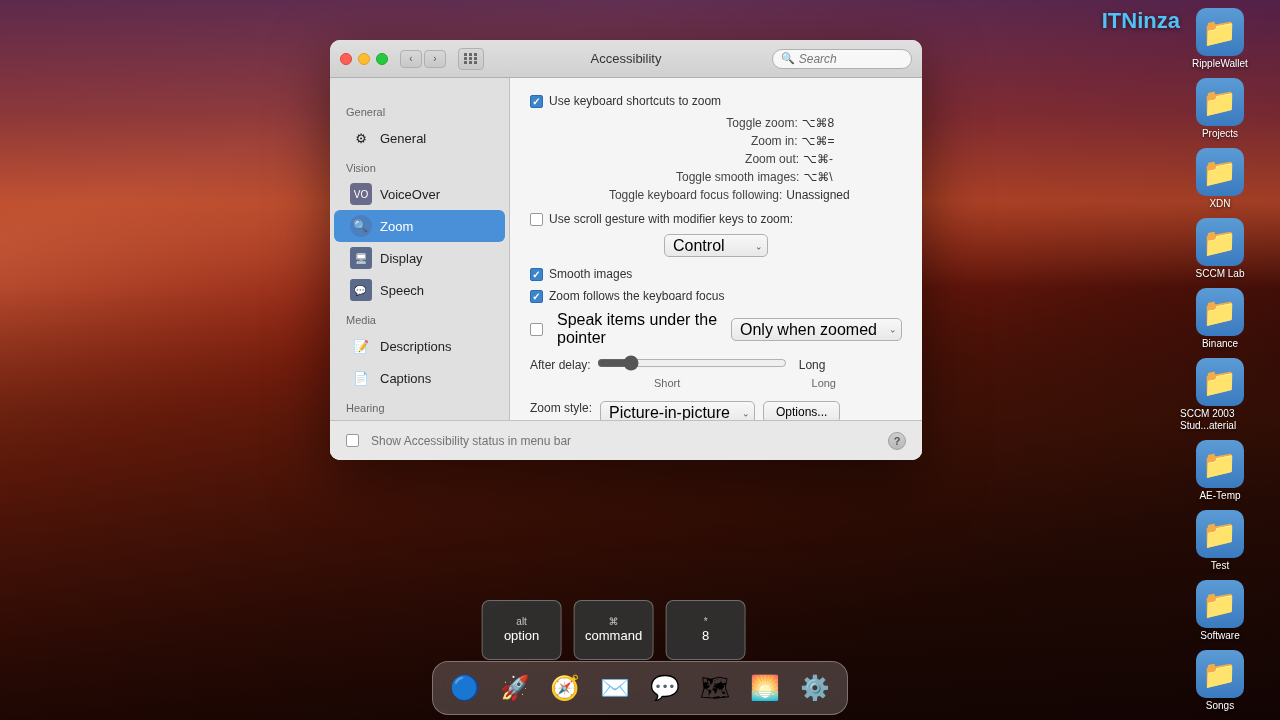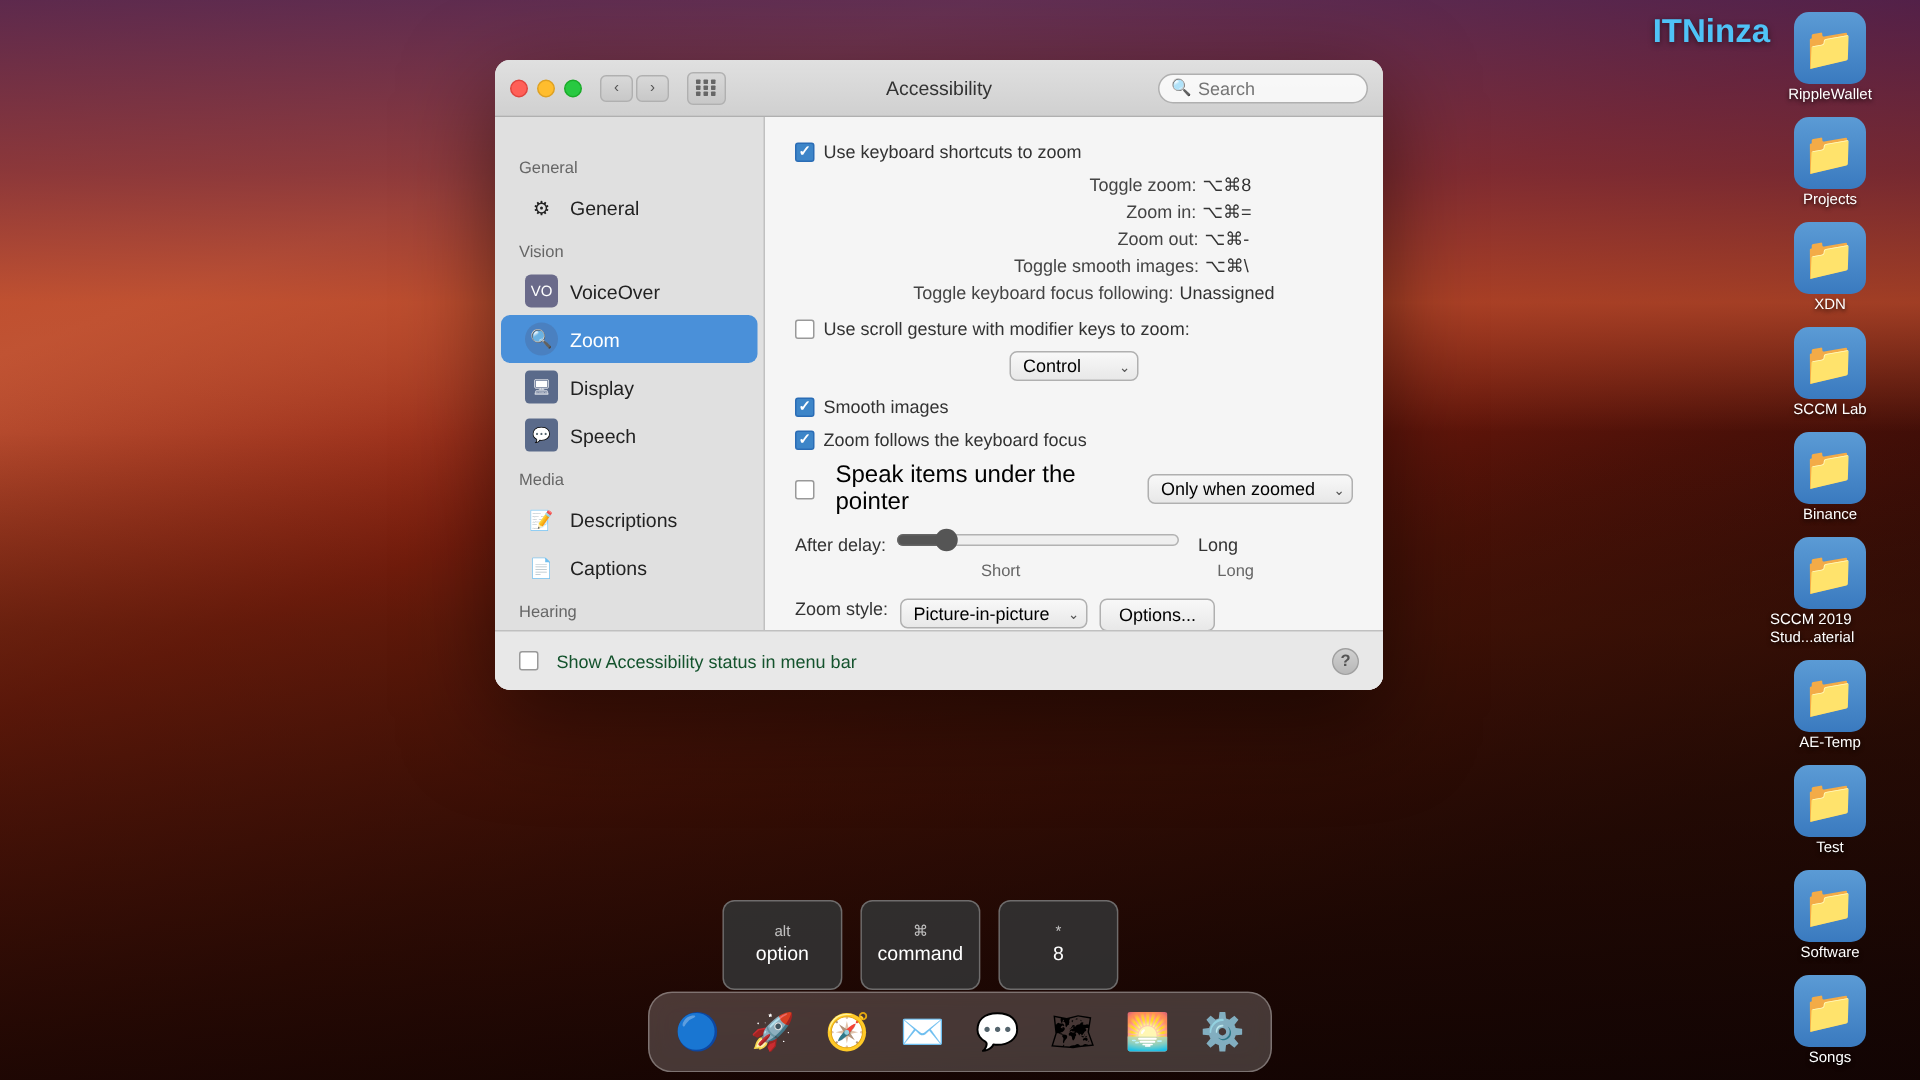--- a/index.html
+++ b/index.html
@@ -276,20 +276,21 @@
       width: 140px;
     }
 
     .search-box input {
       border: none;
       background: transparent;
       font-size: 12px;
       color: #666;
       outline: none;
       width: 100%;
+      font-style: italic;
     }
 
     
     .window-body {
       display: flex;
       height: calc(100% - 38px);
     }
 
     
     .sidebar {
@@ -395,21 +396,21 @@
       font-size: 10px;
       font-weight: bold;
     }
 
     .dropdown-select {
       appearance: none;
       background: linear-gradient(180deg, #f8f8f8 0%, #e8e8e8 100%);
       border: 1px solid #b0b0b0;
       border-radius: 5px;
       padding: 2px 20px 2px 8px;
-      font-size: 12px;
+      font-size: 16px;
       cursor: pointer;
       position: relative;
     }
 
     .dropdown-wrapper {
       position: relative;
       display: inline-block;
     }
 
     .dropdown-wrapper::after {
@@ -490,21 +491,21 @@
       display: flex;
       align-items: center;
       padding: 0 16px;
     }
 
     .show-status-checkbox {
       display: flex;
       align-items: center;
       gap: 6px;
       font-size: 12px;
-      color: #14532d;
+      color: #737373;
     }
 
     .help-btn {
       margin-left: auto;
       width: 18px;
       height: 18px;
       border-radius: 50%;
       background: linear-gradient(180deg, #d0d0d0 0%, #b8b8b8 100%);
       border: 1px solid #a0a0a0;
       display: flex;
@@ -541,21 +542,21 @@
     <div class="desktop-icon">
       <div class="icon-img folder-icon">📁</div>
       <div class="icon-label">SCCM Lab</div>
     </div>
     <div class="desktop-icon">
       <div class="icon-img folder-icon">📁</div>
       <div class="icon-label">Binance</div>
     </div>
     <div class="desktop-icon">
       <div class="icon-img folder-icon">📁</div>
-      <div class="icon-label">SCCM 2019 Stud...aterial</div>
+      <div class="icon-label">SCCM 2003 Stud...aterial</div>
     </div>
     <div class="desktop-icon">
       <div class="icon-img folder-icon">📁</div>
       <div class="icon-label">AE-Temp</div>
     </div>
     <div class="desktop-icon">
       <div class="icon-img folder-icon">📁</div>
       <div class="icon-label">Test</div>
     </div>
     <div class="desktop-icon">

